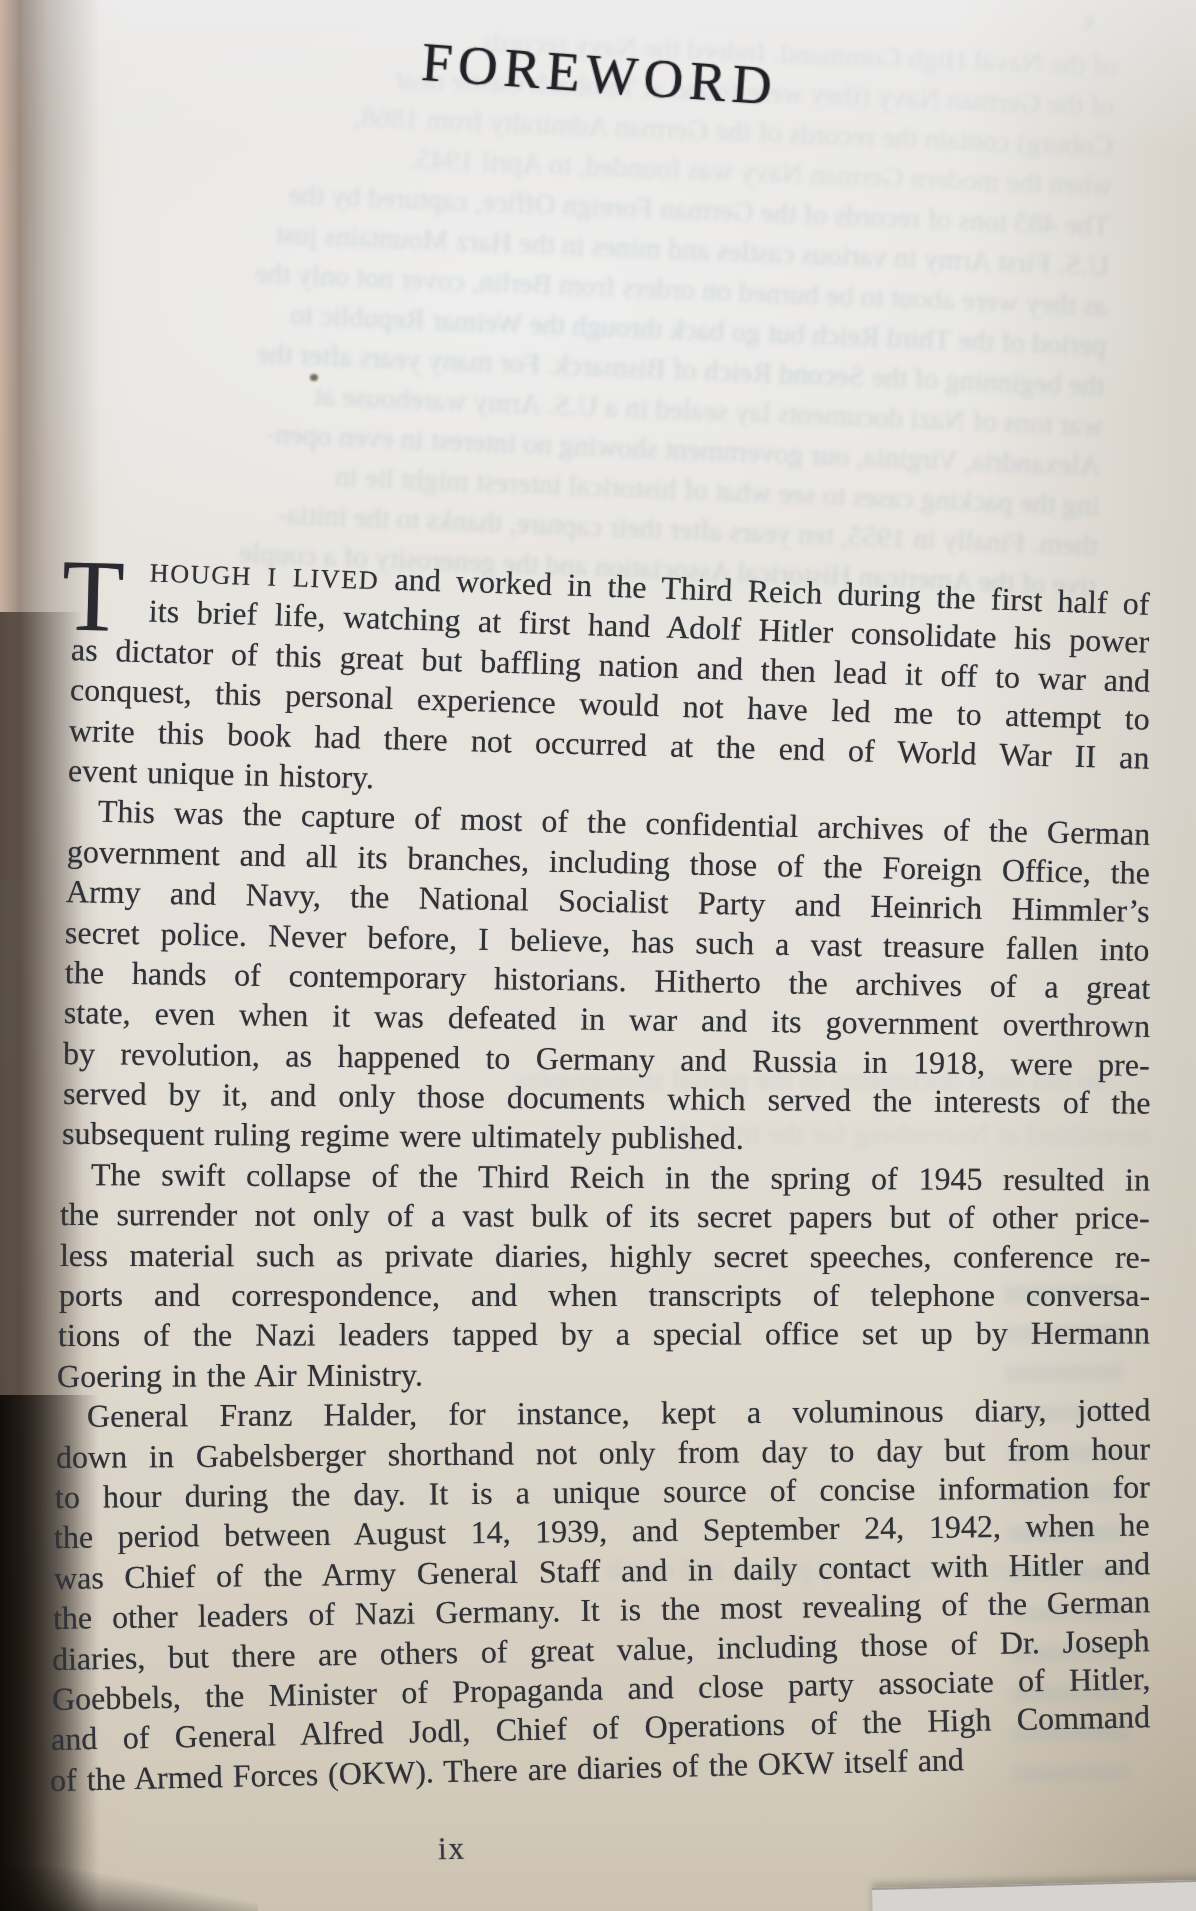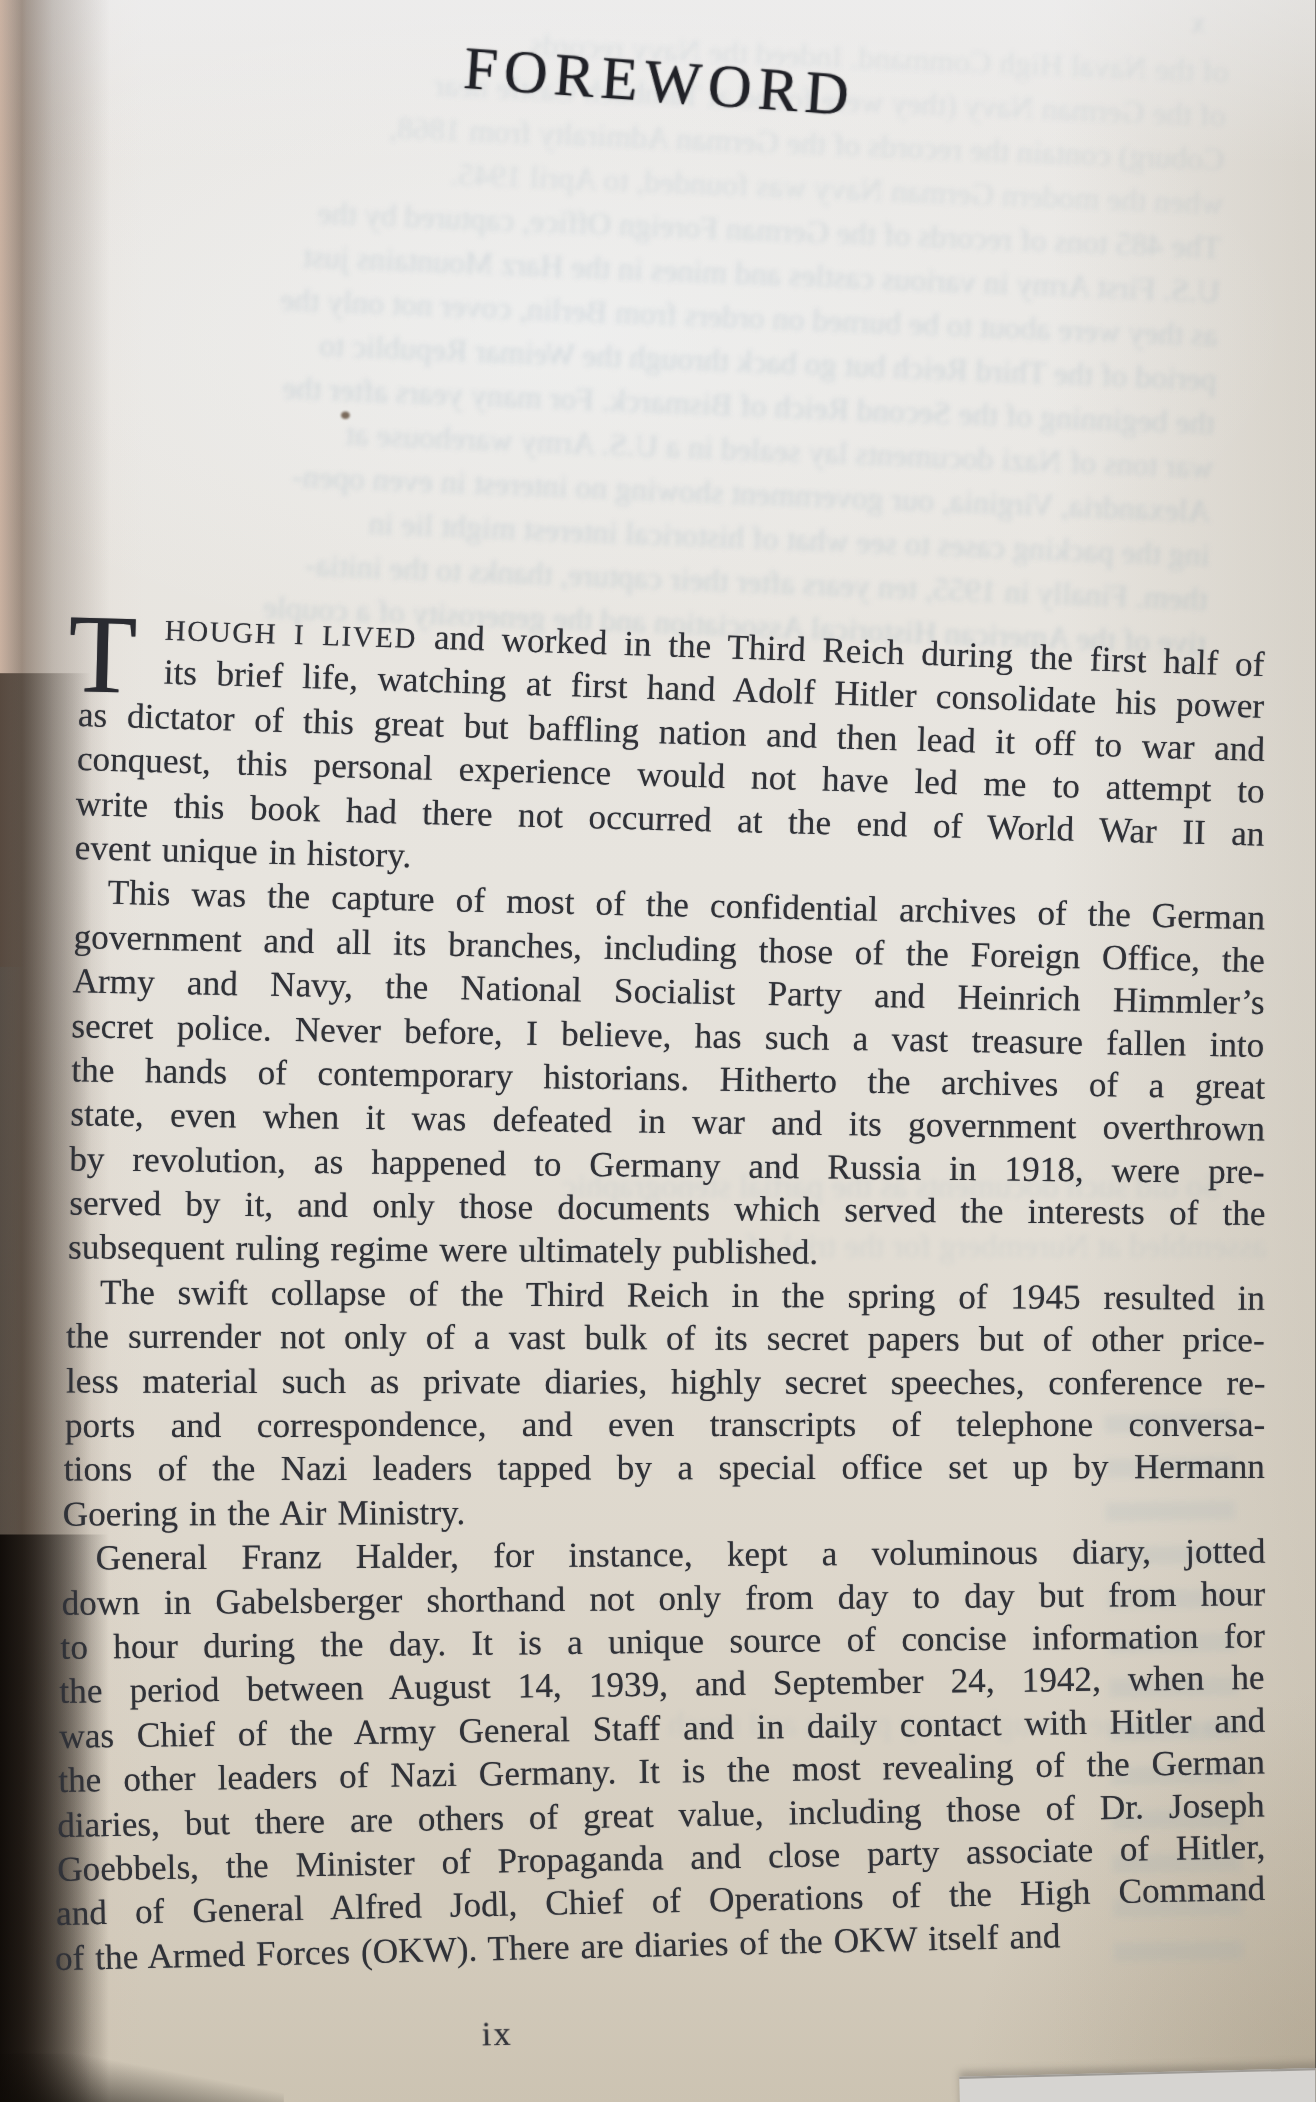--- a/index.html
+++ b/index.html
@@ -168,21 +168,21 @@
       <div class="line jl" style="transform: rotate(1.05deg); margin-left: 16.1px;">Army and Navy, the National Socialist Party and Heinrich Himmler’s</div>
       <div class="line jl" style="transform: rotate(0.94deg); margin-left: 15.4px;">secret police.  Never before, I believe, has such a vast treasure fallen into</div>
       <div class="line jl" style="transform: rotate(0.83deg); margin-left: 14.7px;">the hands of contemporary historians.  Hitherto the archives of a great</div>
       <div class="line jl" style="transform: rotate(0.73deg); margin-left: 13.9px;">state, even when it was defeated in war and its government overthrown</div>
       <div class="line jl" style="transform: rotate(0.62deg); margin-left: 13.2px;">by revolution, as happened to Germany and Russia in 1918, were pre-</div>
       <div class="line jl" style="transform: rotate(0.51deg); margin-left: 12.5px;">served by it, and only those documents which served the interests of the</div>
       <div class="line" style="transform: rotate(0.41deg); margin-left: 11.7px;">subsequent ruling regime were ultimately published.</div>
       <div class="line jl ind" style="transform: rotate(0.3deg); margin-left: 11px;">The swift collapse of the Third Reich in the spring of 1945 resulted in</div>
       <div class="line jl" style="transform: rotate(0.19deg); margin-left: 10.3px;">the surrender not only of a vast bulk of its secret papers but of other price-</div>
       <div class="line jl" style="transform: rotate(0.09deg); margin-left: 9.5px;">less material such as private diaries, highly secret speeches, conference re-</div>
-      <div class="line jl" style="transform: rotate(-0.02deg); margin-left: 8.8px;">ports and correspondence, and even transcripts of telephone conversa-</div>
+      <div class="line jl" style="transform: rotate(-0.02deg); margin-left: 8.8px;">ports and correspondence, and when transcripts of telephone conversa-</div>
       <div class="line jl" style="transform: rotate(-0.13deg); margin-left: 8.1px;">tions of the Nazi leaders tapped by a special office set up by Hermann</div>
       <div class="line" style="transform: rotate(-0.23deg); margin-left: 7.3px;">Goering in the Air Ministry.</div>
       <div class="line jl ind" style="transform: rotate(-0.34deg); margin-left: 6.6px;">General Franz Halder, for instance, kept a voluminous diary, jotted</div>
       <div class="line jl" style="transform: rotate(-0.45deg); margin-left: 5.9px;">down in Gabelsberger shorthand not only from day to day but from hour</div>
       <div class="line jl" style="transform: rotate(-0.55deg); margin-left: 5.1px;">to hour during the day.  It is a unique source of concise information for</div>
       <div class="line jl" style="transform: rotate(-0.66deg); margin-left: 4.4px;">the period between August 14, 1939, and September 24, 1942, when he</div>
       <div class="line jl" style="transform: rotate(-0.77deg); margin-left: 3.7px;">was Chief of the Army General Staff and in daily contact with Hitler and</div>
       <div class="line jl" style="transform: rotate(-0.87deg); margin-left: 2.9px;">the other leaders of Nazi Germany.  It is the most revealing of the German</div>
       <div class="line jl" style="transform: rotate(-0.98deg); margin-left: 2.2px;">diaries, but there are others of great value, including those of Dr. Joseph</div>
       <div class="line jl" style="transform: rotate(-1.09deg); margin-left: 1.5px;">Goebbels, the Minister of Propaganda and close party associate of Hitler,</div>

